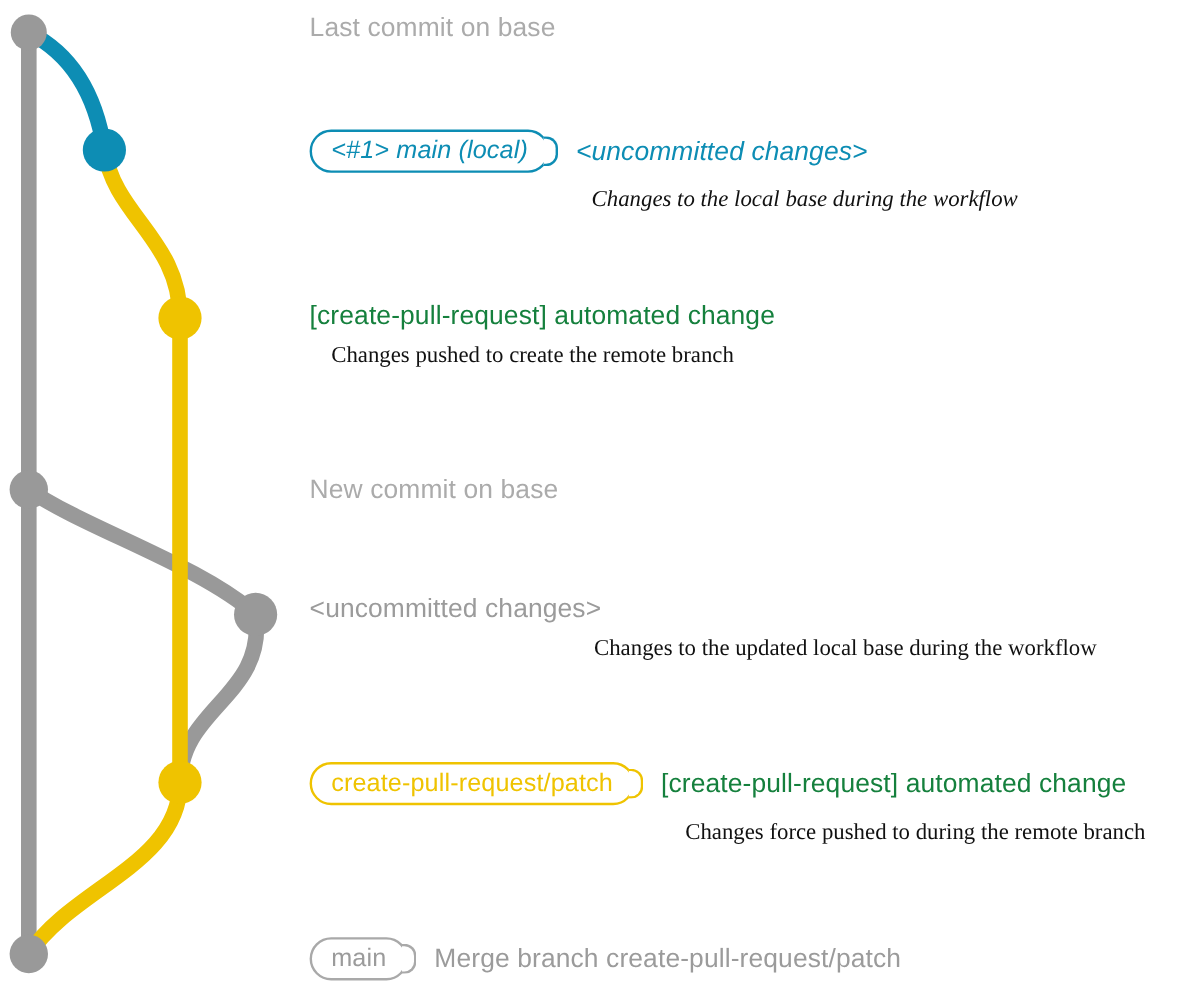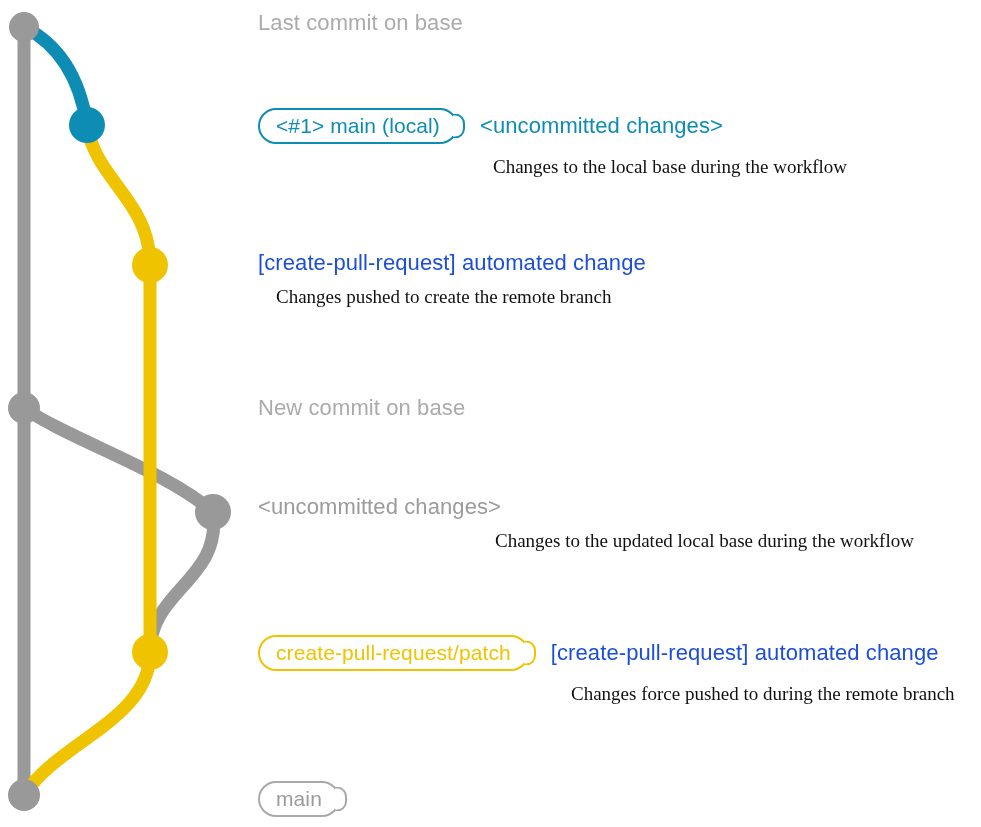--- a/index.html
+++ b/index.html
@@ -87,21 +87,21 @@
   .tag.grey::after { border-color: #A9A9A9; }
 
   
   .subject {
     font-size: 22px;
     line-height: 1;
     white-space: nowrap;
     letter-spacing: 0.1px;
   }
   .subject.blue   { color: #0D8DB4; }
-  .subject.yellow { color: #1d4ed8; text-align: right; }
+  .subject.yellow { color: #15803d; text-align: right; }
   .subject.grey   { color: #ABABAB; }
   .subject.grey-dark { color: #9B9B9B; }
 
   
   .desc {
     font-family: "Liberation Serif", "DejaVu Serif", serif;
     font-size: 19px;
     line-height: 1;
     color: #111111;
     white-space: nowrap;
@@ -148,21 +148,21 @@
 </svg>
 
 <div class="labels-layer">
 
   <div class="row" style="left:254px; top:12px;">
     <div class="row-main">
       <span class="subject grey">Last commit on base</span>
     </div>
   </div>
 
-  <div class="row" style="left:254px; top:108px;">
+  <div class="row" style="left:254px; top:108px;font-style:italic;">
     <div class="row-main">
       <span class="tag-wrap">
         <span class="tag blue">&lt;#1&gt; main (local)</span>
       </span>
       <span class="subject blue">&lt;uncommitted changes&gt;</span>
     </div>
     <div class="desc indent-a">Changes to the local base during the workflow</div>
   </div>
 
   <div class="row" style="left:254px; top:252px;">
@@ -193,16 +193,17 @@
       <span class="subject yellow">[create-pull-request] automated change</span>
     </div>
     <div class="desc indent-d">Changes force pushed to during the remote branch</div>
   </div>
 
   <div class="row" style="left:254px; top:781px;">
     <div class="row-main">
       <span class="tag-wrap">
         <span class="tag grey">main</span>
       </span>
+      <span class="subject grey-dark">Merge branch create-pull-request/patch</span>
     </div>
   </div>
 
 </div>
 
 </body></html>

